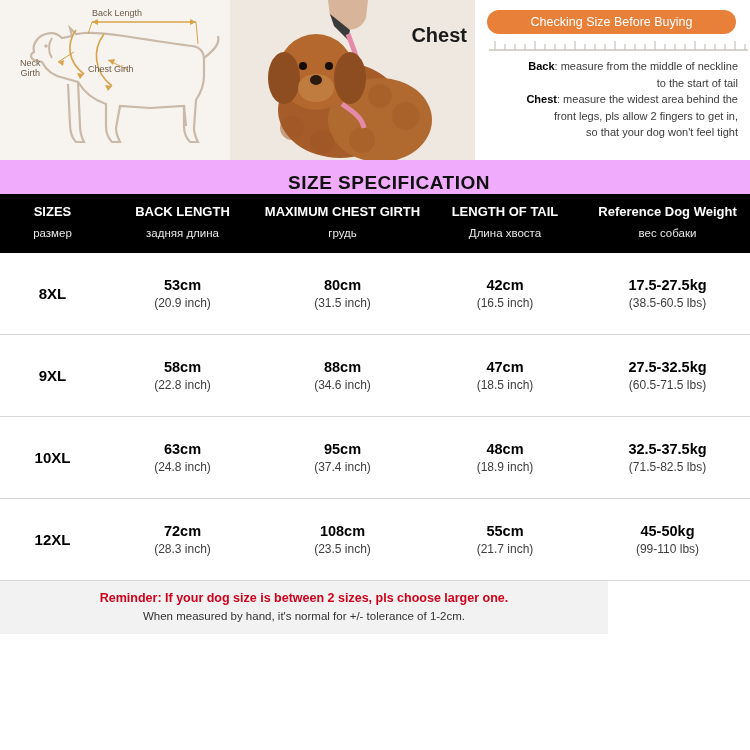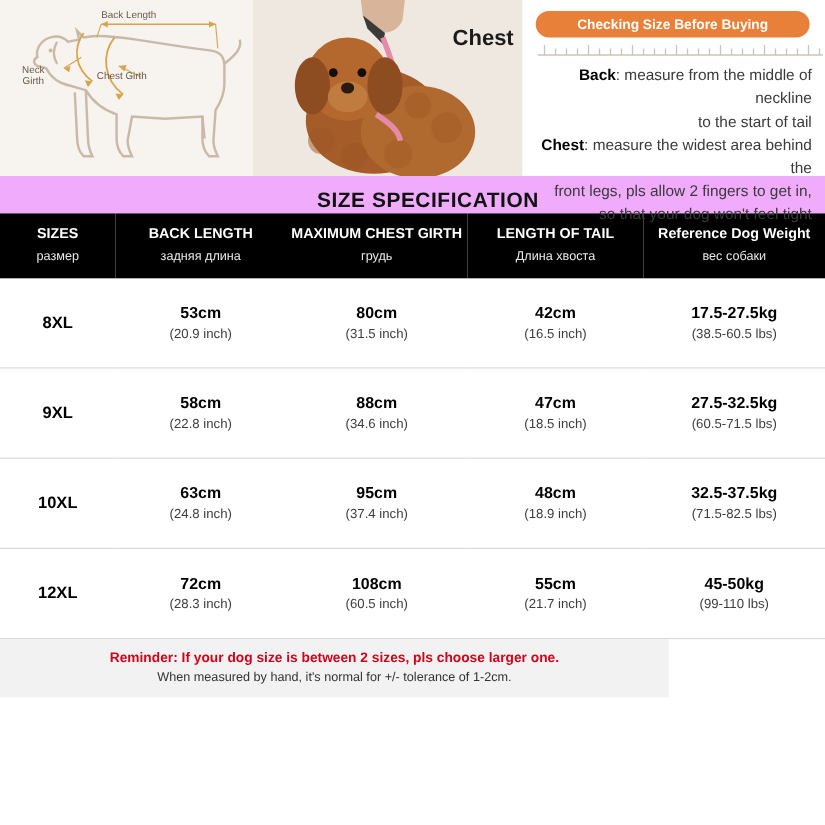--- a/index.html
+++ b/index.html
@@ -64,33 +64,33 @@
     position: relative;
     width: 275px;
     height: 160px;
     background: #ffffff;
     padding: 8px 10px 0 6px;
   }
   .notes-banner {
     background: #e8803a;
     color: #ffffff;
     font-size: 12.5px;
-    font-weight: bold;
+    font-weight: normal;
     border-radius: 14px;
     text-align: center;
     padding: 5px 8px;
     margin: 2px 4px 4px 6px;
   }
   .ruler {
     height: 14px;
     margin: 0 6px 6px 6px;
     position: relative;
   }
   .notes-line {
-    font-size: 14px;
+    font-size: 11px;
     color: #3a3a3a;
     line-height: 1.5;
     text-align: right;
     padding-right: 2px;
   }
   .notes-line b { color: #000; }
 
   
   .title-bar {
     width: 750px;
@@ -398,21 +398,21 @@
       </td>
     </tr>
     <tr>
       <td class="size-cell">12XL</td>
       <td>
         <span class="val-main">72cm</span>
         <span class="val-sub">(28.3 inch)</span>
       </td>
       <td>
         <span class="val-main">108cm</span>
-        <span class="val-sub">(60.5 inch)</span>
+        <span class="val-sub">(23.5 inch)</span>
       </td>
       <td>
         <span class="val-main">55cm</span>
         <span class="val-sub">(21.7 inch)</span>
       </td>
       <td>
         <span class="val-main">45-50kg</span>
         <span class="val-sub">(99-110 lbs)</span>
       </td>
     </tr>

